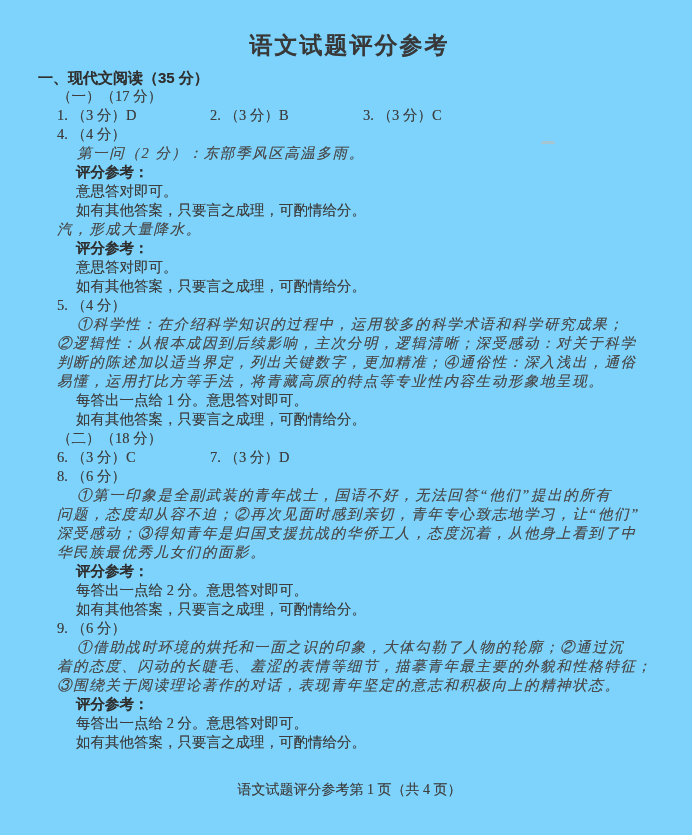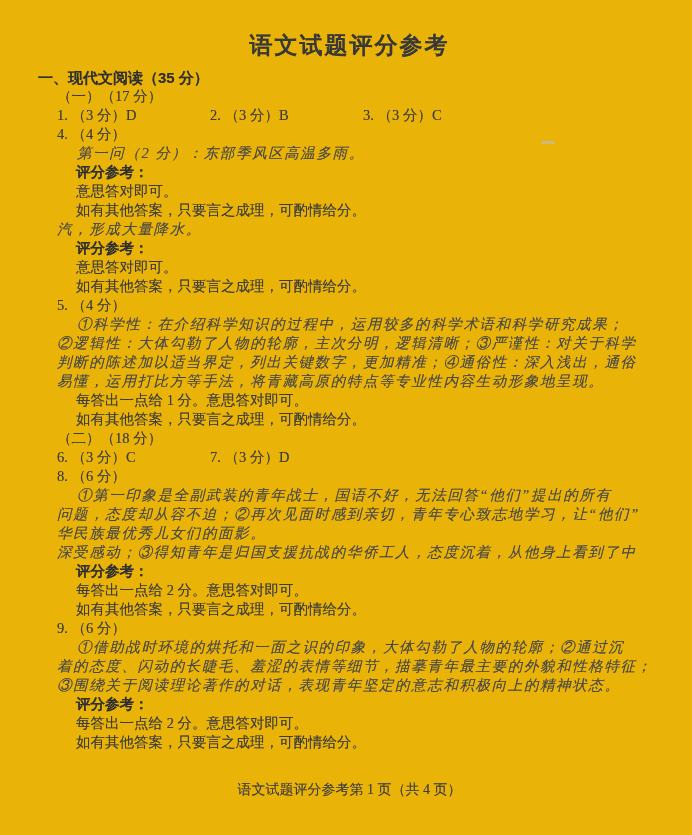--- a/index.html
+++ b/index.html
@@ -1,20 +1,20 @@
 <!DOCTYPE html>
 <html><head>
 <meta charset="utf-8">
 <style>
   html,body{margin:0;padding:0;background:#e9e9e9;}
   .page{
     position:relative;
     width:692px;height:835px;
     margin:0 auto;
-    background:#eab308;
+    background:#7dd3fc;
     box-sizing:border-box;
     padding:30px 50px 0 57px;
     overflow:hidden;
     font-family:"Liberation Serif","DejaVu Serif",serif;
     color:#3d3d3d;
     text-shadow:0 0 0.5px rgba(70,70,70,.55);
   }
   .doc-title{
     text-align:center;
     font-family:"Liberation Sans","DejaVu Sans",sans-serif;
@@ -82,32 +82,32 @@
       <div class="line kai-first">第一问（2 分）：东部季风区高温多雨。</div>
       <div class="line score-head">评分参考：</div>
       <div class="line note">意思答对即可。</div>
       <div class="line note">如有其他答案，只要言之成理，可酌情给分。</div>
       <div class="line kai-cont">汽，形成大量降水。</div>
       <div class="line score-head">评分参考：</div>
       <div class="line note">意思答对即可。</div>
       <div class="line note">如有其他答案，只要言之成理，可酌情给分。</div>
       <div class="line plain">5. （4 分）</div>
       <div class="line kai-first">①科学性：在介绍科学知识的过程中，运用较多的科学术语和科学研究成果；</div>
-      <div class="line kai-cont">②逻辑性：大体勾勒了人物的轮廓，主次分明，逻辑清晰；③严谨性：对关于科学</div>
+      <div class="line kai-cont">②逻辑性：从根本成因到后续影响，主次分明，逻辑清晰；深受感动：对关于科学</div>
       <div class="line kai-cont">判断的陈述加以适当界定，列出关键数字，更加精准；④通俗性：深入浅出，通俗</div>
       <div class="line kai-cont">易懂，运用打比方等手法，将青藏高原的特点等专业性内容生动形象地呈现。</div>
       <div class="line note">每答出一点给 1 分。意思答对即可。</div>
       <div class="line note">如有其他答案，只要言之成理，可酌情给分。</div>
       <div class="line plain">（二）（18 分）</div>
       <div class="line answers"><span class="seg">6. （3 分）C</span><span class="seg">7. （3 分）D</span></div>
       <div class="line plain">8. （6 分）</div>
       <div class="line kai-first">①第一印象是全副武装的青年战士，国语不好，无法回答“他们”提出的所有</div>
       <div class="line kai-cont">问题，态度却从容不迫；②再次见面时感到亲切，青年专心致志地学习，让“他们”</div>
+      <div class="line kai-cont">深受感动；③得知青年是归国支援抗战的华侨工人，态度沉着，从他身上看到了中</div>
       <div class="line kai-cont">华民族最优秀儿女们的面影。</div>
-      <div class="line kai-cont">深受感动；③得知青年是归国支援抗战的华侨工人，态度沉着，从他身上看到了中</div>
       <div class="line score-head">评分参考：</div>
       <div class="line note">每答出一点给 2 分。意思答对即可。</div>
       <div class="line note">如有其他答案，只要言之成理，可酌情给分。</div>
       <div class="line plain">9. （6 分）</div>
       <div class="line kai-first">①借助战时环境的烘托和一面之识的印象，大体勾勒了人物的轮廓；②通过沉</div>
       <div class="line kai-cont">着的态度、闪动的长睫毛、羞涩的表情等细节，描摹青年最主要的外貌和性格特征；</div>
       <div class="line kai-cont">③围绕关于阅读理论著作的对话，表现青年坚定的意志和积极向上的精神状态。</div>
       <div class="line score-head">评分参考：</div>
       <div class="line note">每答出一点给 2 分。意思答对即可。</div>
       <div class="line note">如有其他答案，只要言之成理，可酌情给分。</div>

